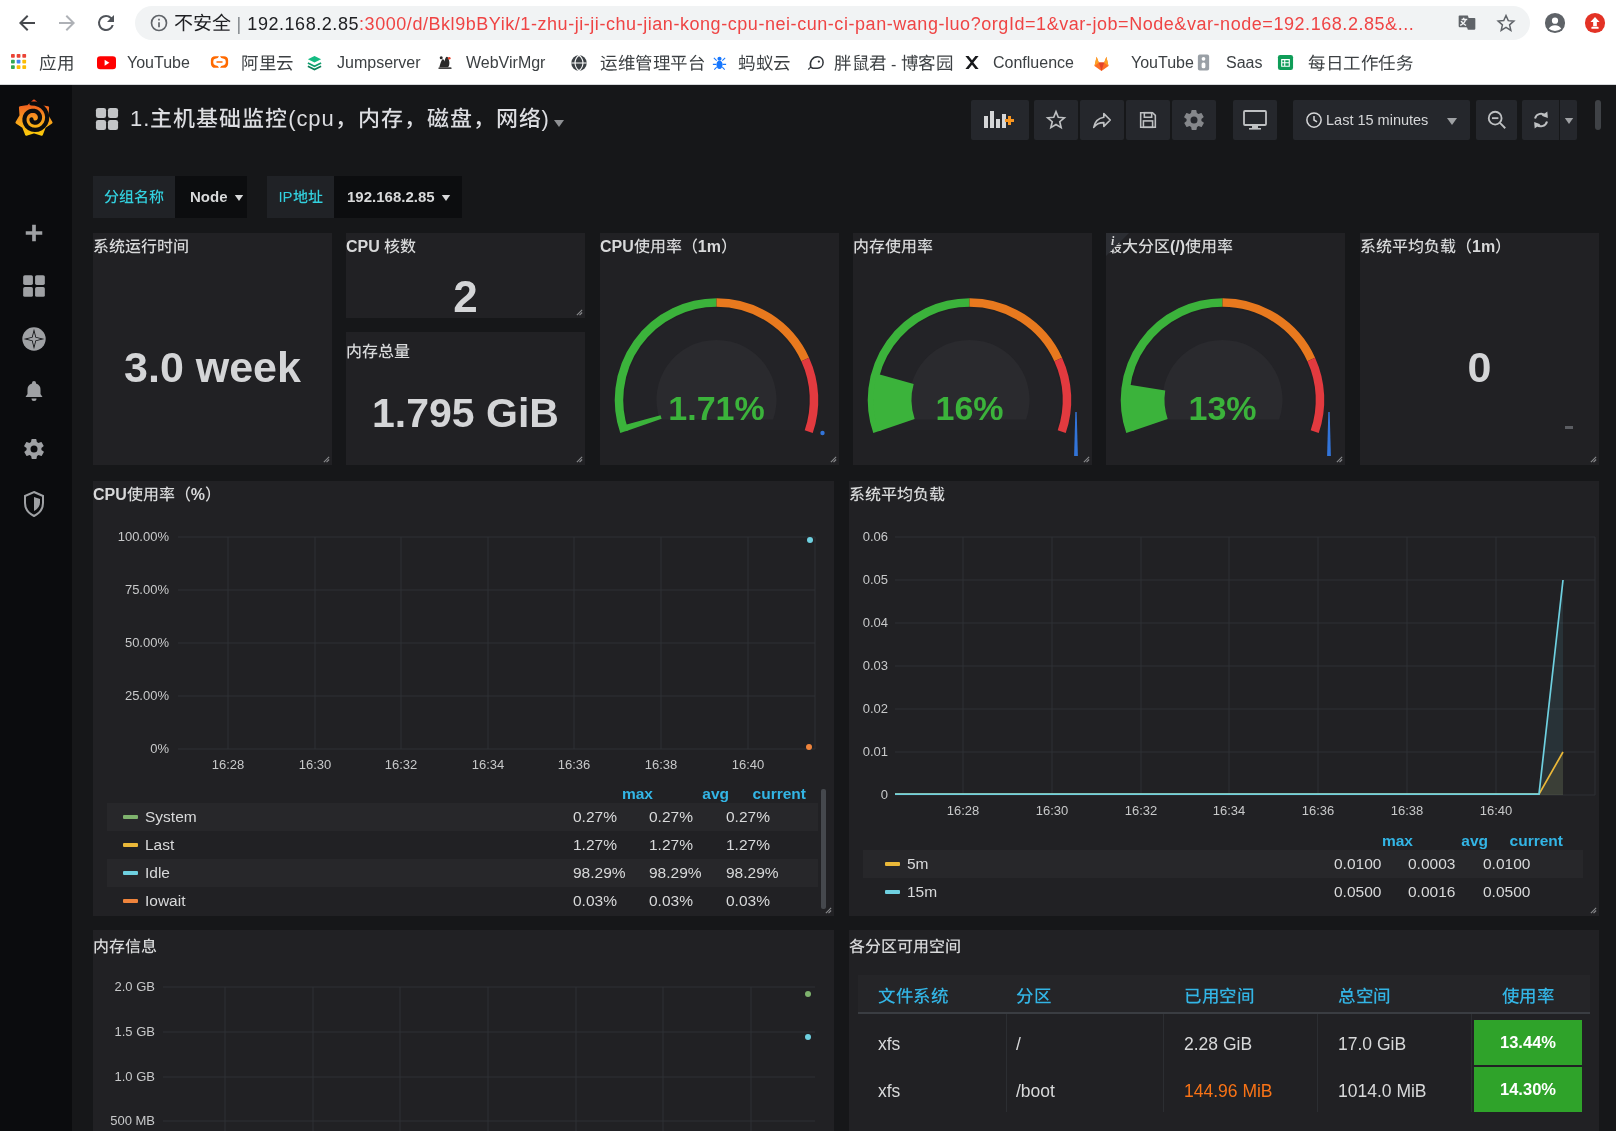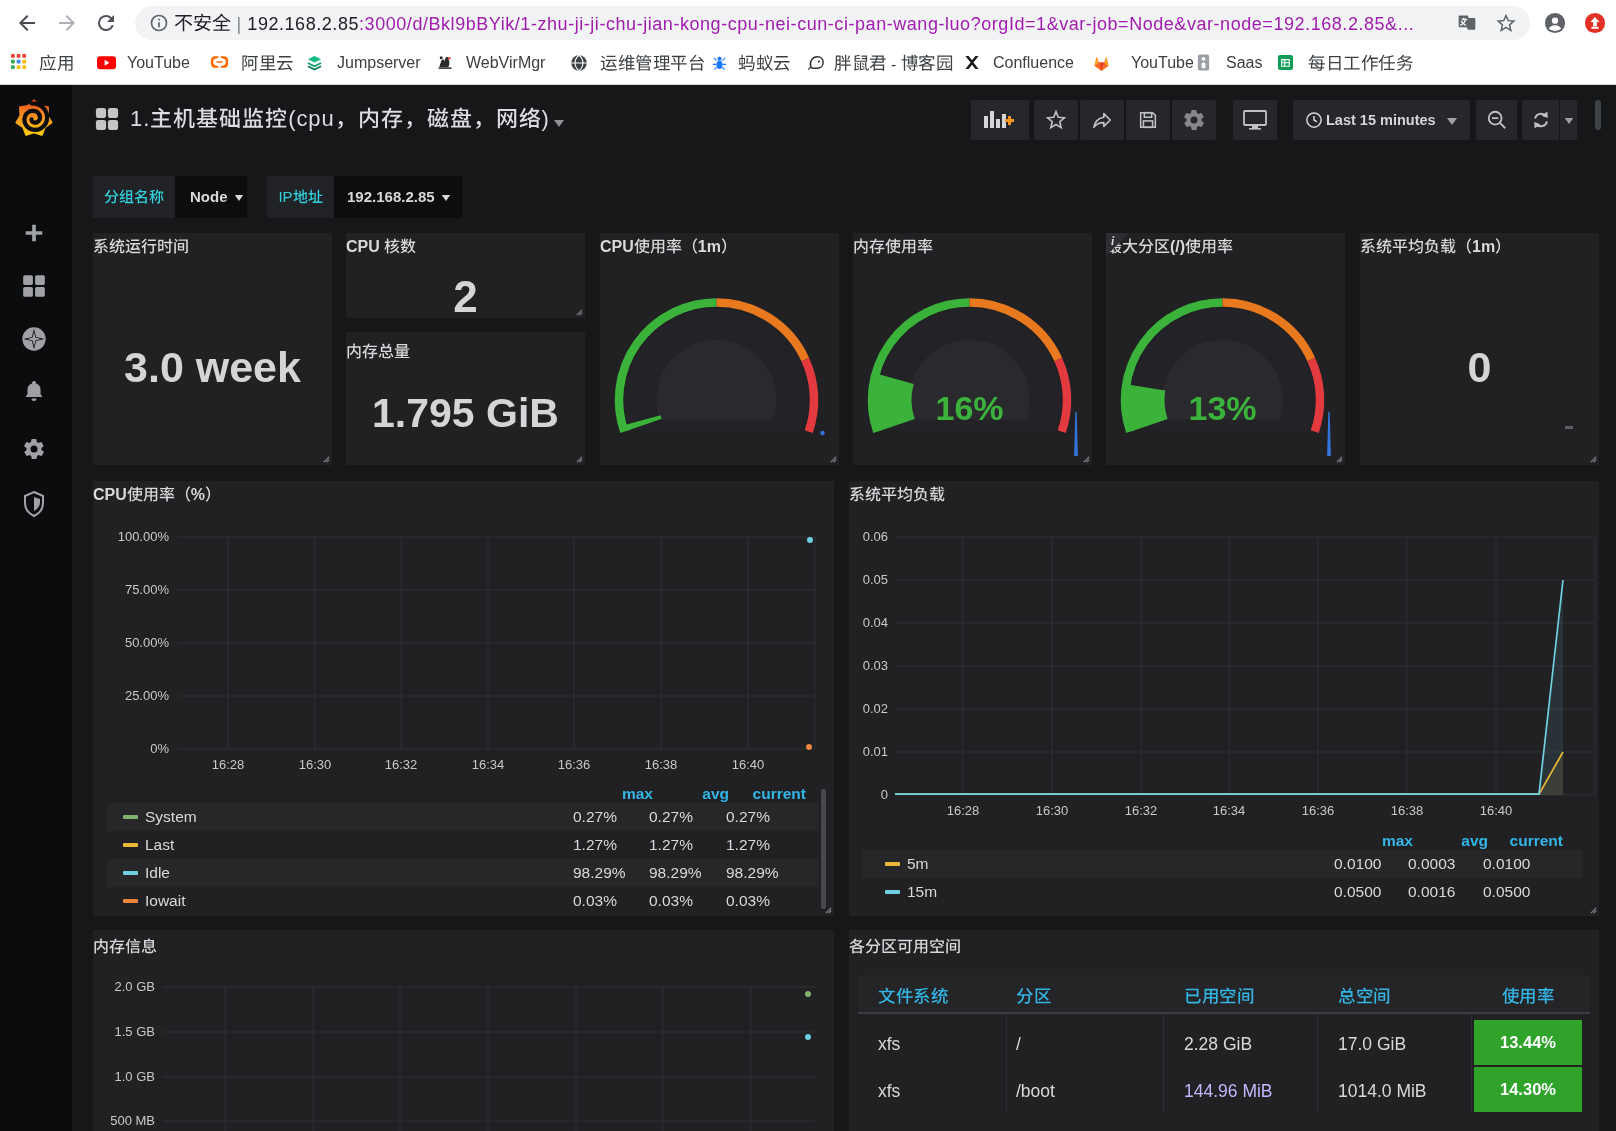--- a/index.html
+++ b/index.html
@@ -274,21 +274,21 @@
     <div class="pill"></div>
     <svg class="abs" style="left:149px;top:13px" width="20" height="20" viewBox="0 0 24 24">
       <path d="M12 2a10 10 0 1 0 0 20 10 10 0 0 0 0-20zm0 18a8 8 0 1 1 0-16 8 8 0 0 1 0 16zm-1-13h2v2h-2zm0 4h2v6h-2z" fill="#5f6368"></path>
     </svg>
     <div class="abs url" style="left:174px;top:13px;font-size:18px;letter-spacing:0.55px;color:#202124;white-space:nowrap"><svg class="cj" viewBox="0 -880 1000 1000" width="1em" height="1em">
         <use href="#r4E0D"></use>
       </svg><svg class="cj" viewBox="0 -880 1000 1000" width="1em" height="1em">
         <use href="#r5B89"></use>
       </svg><svg class="cj" viewBox="0 -880 1000 1000" width="1em" height="1em">
         <use href="#r5168"></use>
-      </svg><span style="color:#80868b">&nbsp;|&nbsp;</span>192.168.2.85<span style="color:#a21caf">:3000/d/Bkl9bBYik/1-zhu-ji-ji-chu-jian-kong-cpu-nei-cun-ci-pan-wang-luo?orgId=1&amp;var-job=Node&amp;var-node=192.168.2.85&amp;...</span></div>
+      </svg><span style="color:#80868b">&nbsp;|&nbsp;</span>192.168.2.85<span style="color:#ef4444">:3000/d/Bkl9bBYik/1-zhu-ji-ji-chu-jian-kong-cpu-nei-cun-ci-pan-wang-luo?orgId=1&amp;var-job=Node&amp;var-node=192.168.2.85&amp;...</span></div>
     <svg class="abs" style="left:1457px;top:13px" width="20" height="20" viewBox="0 0 24 24" fill="#5f6368">
       <path d="M3 3h10l1 3h7a1 1 0 0 1 1 1v12a1 1 0 0 1-1 1h-8l-1-3H3a1 1 0 0 1-1-1V4a1 1 0 0 1 1-1zm2.5 4v1.7h3.6c-.3 1-.9 1.9-1.7 2.7-.5-.5-1-1.1-1.3-1.7H4.2c.4 1 1 2 1.9 2.8-.8.6-1.7 1.1-2.6 1.4l.6 1.6c1.2-.4 2.3-1 3.3-1.9 1 .8 2.1 1.5 3.3 1.9l.5-1.5c-.9-.3-1.8-.8-2.6-1.4 1.1-1.2 1.9-2.4 2.2-3.9h1.5V7H8.9V5.6H7.1V7H5.5zm10.9 5.6 1.9 5h-1.7l-.5-1.4h-2.3l-.5 1.4h-1.7l1.9-5h2.9zm-1.5 1.3-.7 1.9h1.5l-.8-1.9z"></path>
     </svg>
     <svg class="abs" style="left:1496px;top:13px" width="20" height="20" viewBox="0 0 24 24">
       <path d="M12 17.3 6.2 20.8l1.5-6.6L2.6 9.7l6.7-.6L12 3l2.7 6.2 6.7.6-5.1 4.4 1.5 6.6z" fill="none" stroke="#5f6368" stroke-width="1.8"></path>
     </svg>
     <svg class="abs" style="left:1544px;top:12px" width="22" height="22" viewBox="0 0 24 24">
       <circle cx="12" cy="12" r="11" fill="#5f6368"></circle>
       <circle cx="12" cy="9.5" r="3.4" fill="#fff"></circle>
       <path d="M12 14.5c-3.2 0-6 1.6-6.8 3.9a11 11 0 0 0 13.6 0c-.8-2.3-3.6-3.9-6.8-3.9z" fill="#fff"></path>
@@ -538,21 +538,21 @@
       <rect x="1" y="1" width="22" height="14" rx="1" fill="none" stroke="#bfc1c3" stroke-width="1.8"></rect>
       <rect x="9" y="15" width="6" height="3" fill="#bfc1c3"></rect>
       <rect x="6" y="18" width="12" height="1.6" fill="#bfc1c3"></rect>
     </svg>
   </div>
 <div class="navbtn" style="left:1293px;width:177px">
 <svg class="abs" style="left:12px;top:11px" width="18" height="18" viewBox="0 0 24 24">
       <circle cx="12" cy="12" r="9.5" fill="none" stroke="#d5d6d8" stroke-width="2"></circle>
       <path d="M12 6.5V12l4 2.5" fill="none" stroke="#d5d6d8" stroke-width="2"></path>
     </svg>
-<div class="abs" style="left:33px;top:0;line-height:40px;font-size:14.5px;font-weight:700;color:#d5d6d8">Last 15 minutes</div>
+<div class="abs" style="left:33px;top:0;line-height:40px;font-size:14.5px;font-weight:400;color:#d5d6d8">Last 15 minutes</div>
 <svg class="abs" style="left:153px;top:17px" width="12" height="9" viewBox="0 0 12 9">
       <path d="M1 1h10L6 8z" fill="#9fa1a4"></path>
     </svg>
   </div>
 <div class="navbtn" style="left:1476px;width:41px">
     <svg class="abs" style="left:10px;top:9px" width="22" height="22" viewBox="0 0 24 24">
       <circle cx="10" cy="10" r="7" fill="none" stroke="#bfc1c3" stroke-width="2"></circle>
       <path d="M15.2 15.2 21 21" stroke="#bfc1c3" stroke-width="2"></path>
       <path d="M6.5 10h7" stroke="#bfc1c3" stroke-width="2"></path>
     </svg>
@@ -649,20 +649,21 @@
         <use href="#m4F7F"></use>
       </svg><svg class="cj" viewBox="0 -880 1000 1000" width="1em" height="1em">
         <use href="#m7528"></use>
       </svg><svg class="cj" viewBox="0 -880 1000 1000" width="1em" height="1em">
         <use href="#m7387"></use>
       </svg><svg class="cj" viewBox="0 -880 1000 1000" width="1em" height="1em">
         <use href="#mFF08"></use>
       </svg>1m<svg class="cj" viewBox="0 -880 1000 1000" width="1em" height="1em">
         <use href="#mFF09"></use>
       </svg></div>
+    <div class="bigval" style="top:158px;font-size:34px;line-height:34px;color:#3bb33b;left:-3px">1.71%</div>
     <svg class="rh" viewBox="0 0 8 8">
       <path d="M1 7 L7 1 M4 7 L7 4" stroke="#88898c" stroke-width="1.3" fill="none"></path>
     </svg>
   </div>
 <div class="panel" style="left:853px;top:233px;width:239px;height:232px">
     <svg width="239" height="232" style="position:absolute;left:0;top:0">
       <path d="M29.5 197.0 A92.0 92.0 0 1 1 203.5 197.0 Z" fill="#232327"></path>
       <path d="M59.8 186.5 A60.0 60.0 0 1 1 173.2 186.5 Z" fill="#2a2a2e"></path>
       <path d="M24.3 198.7 A97.5 97.5 0 0 1 116.5 69.5" fill="none" stroke="#3bb33b" stroke-width="8.5"></path>
       <path d="M116.5 69.5 A97.5 97.5 0 0 1 205.2 126.4" fill="none" stroke="#e8791e" stroke-width="8.5"></path>
@@ -975,19 +976,19 @@
       </svg><svg class="cj" viewBox="0 -880 1000 1000" width="1em" height="1em">
         <use href="#m7387"></use>
       </svg></div>
     <div class="abs" style="left:29px;top:104px;font-size:17.5px;color:#d8d9da">xfs</div>
     <div class="abs" style="left:167px;top:104px;font-size:17.5px;color:#d8d9da">/</div>
     <div class="abs" style="left:335px;top:104px;font-size:17.5px;color:#d8d9da">2.28 GiB</div>
     <div class="abs" style="left:489px;top:104px;font-size:17.5px;color:#d8d9da">17.0 GiB</div>
     <div class="abs" style="left:625px;top:90px;width:108px;height:45px;background:#2fa32a;color:#fff;font-weight:700;font-size:16.5px;text-align:center;line-height:45px">13.44%</div>
     <div class="abs" style="left:29px;top:151px;font-size:17.5px;color:#d8d9da">xfs</div>
     <div class="abs" style="left:167px;top:151px;font-size:17.5px;color:#d8d9da">/boot</div>
-    <div class="abs" style="left:335px;top:151px;font-size:17.5px;color:#c4b5fd">144.96 MiB</div>
+    <div class="abs" style="left:335px;top:151px;font-size:17.5px;color:#f97316">144.96 MiB</div>
     <div class="abs" style="left:489px;top:151px;font-size:17.5px;color:#d8d9da">1014.0 MiB</div>
     <div class="abs" style="left:625px;top:137px;width:108px;height:45px;background:#2fa32a;color:#fff;font-weight:700;font-size:16.5px;text-align:center;line-height:45px">14.30%</div>
     <div class="abs" style="left:157px;top:84px;width:1px;height:98px;background:#2c2e32"></div>
     <div class="abs" style="left:314px;top:84px;width:1px;height:98px;background:#2c2e32"></div>
     <div class="abs" style="left:468px;top:84px;width:1px;height:98px;background:#2c2e32"></div>
     <div class="abs" style="left:622px;top:84px;width:1px;height:98px;background:#2c2e32"></div>
   </div>
 </body></html>

